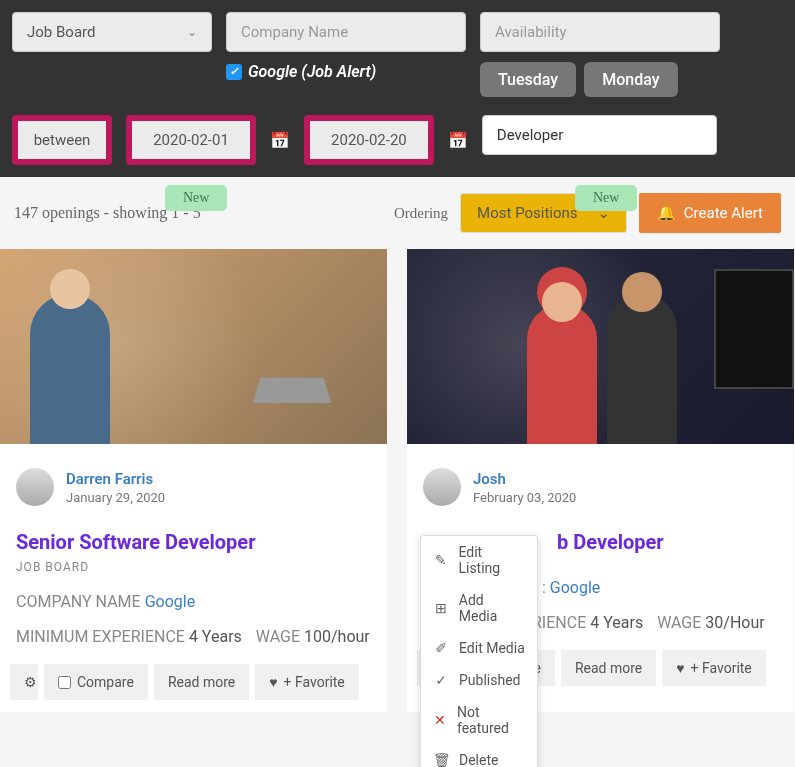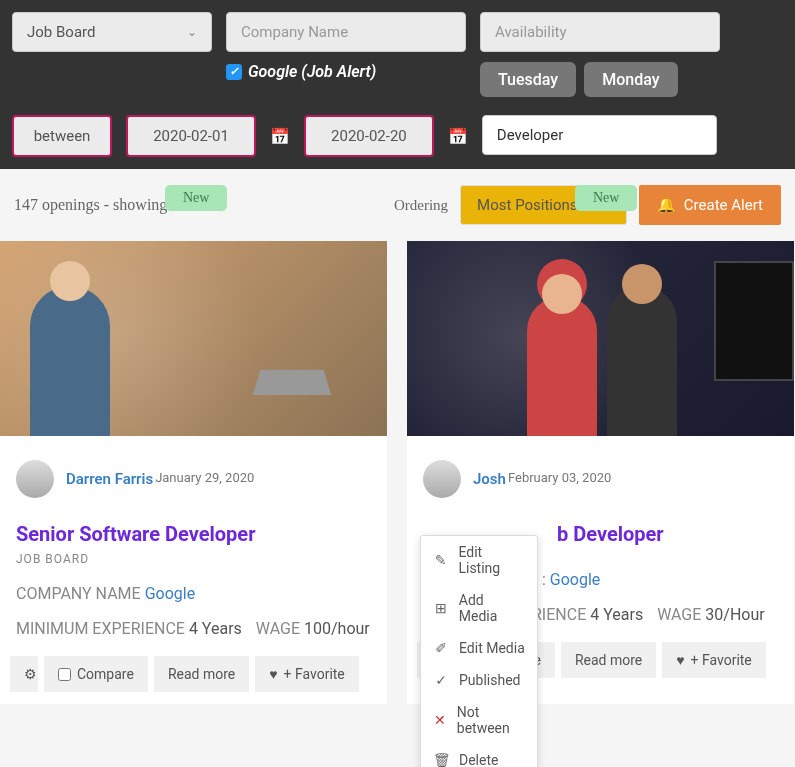--- a/index.html
+++ b/index.html
@@ -10,21 +10,21 @@
 .select{background:#ebebeb;border:1px solid #ccc;border-radius:4px;padding:10px 14px;font-size:15px;color:#555;display:flex;align-items:center;justify-content:space-between;cursor:pointer}
 .select .chev{color:#888;font-size:12px}
 .w1{width:200px}
 .inp{background:#ebebeb;border:1px solid #ccc;border-radius:4px;padding:10px 14px;font-size:15px;color:#888;width:240px}
 .inp::placeholder{color:#999}
 .col{display:flex;flex-direction:column;gap:10px}
 .chkrow{display:flex;align-items:center;gap:6px;color:#fff;font-size:16px;font-weight:600;font-style:italic}
 .chkbox{width:16px;height:16px;background:#2196f3;border-radius:3px;display:flex;align-items:center;justify-content:center;color:#fff;font-size:11px}
 .pills{display:flex;gap:8px}
 .pill{background:#777;color:#fff;padding:8px 18px;border-radius:6px;font-size:16px;font-weight:500}
-.dinp{background:#ebebeb;border:2px solid #be185d;border-radius:4px;padding:10px 12px;font-size:15px;color:#555;width:100px;text-align:center}
+.dinp{background:#ebebeb;border:6px solid #be185d;border-radius:4px;padding:10px 12px;font-size:15px;color:#555;width:100px;text-align:center}
 .dinp2{width:130px}
 .cal{color:#999;font-size:16px;align-self:center}
 .kinp{background:#fff;border:1px solid #ccc;border-radius:4px;padding:10px 14px;font-size:15px;color:#333;width:235px}
 .statusbar{display:flex;align-items:center;justify-content:space-between;padding:16px 14px}
 .status{color:#666;font-size:16px;font-family:Georgia,serif}
 .right{display:flex;align-items:center;gap:12px}
 .ordlbl{color:#666;font-size:15px;font-family:Georgia,serif}
 .ordsel{background:#eab308;border:1px solid #ddd;border-radius:3px;padding:10px 16px;font-size:15px;color:#555;display:flex;align-items:center;gap:20px;cursor:pointer}
 .alert{background:#e8833a;color:#fff;border:none;padding:11px 18px;font-size:15px;border-radius:2px;display:flex;align-items:center;gap:8px;cursor:pointer}
 .cards{display:flex;gap:20px;padding:0}
@@ -37,21 +37,21 @@
 .laptop1{position:absolute;right:60px;bottom:30px;width:70px;height:50px;background:#999;transform:perspective(200px) rotateX(60deg)}
 .person2a{position:absolute;left:120px;bottom:0;width:70px;height:140px;background:#c44;border-radius:35px 35px 0 0}
 .person2a::before{content:"";position:absolute;top:-22px;left:15px;width:40px;height:40px;background:#e8b590;border-radius:50%;box-shadow:0 -10px 0 5px #c44}
 .person2b{position:absolute;left:200px;bottom:0;width:70px;height:150px;background:#333;border-radius:35px 35px 0 0}
 .person2b::before{content:"";position:absolute;top:-22px;left:15px;width:40px;height:40px;background:#c8956a;border-radius:50%}
 .monitor{position:absolute;right:0;top:20px;width:80px;height:120px;background:#111;border:2px solid #444}
 .badge{position:absolute;background:#a8e6b8;color:#3a7a4a;padding:5px 18px;border-radius:5px;font-size:14px;font-family:Georgia,serif;top:185px}
 .b1{left:165px}.b2{left:575px}
 .author{display:flex;align-items:center;gap:12px;padding:24px 16px 10px}
 .ava{width:38px;height:38px;border-radius:50%;background:linear-gradient(#ddd,#aaa);flex-shrink:0}
-.ainfo{display:flex;flex-direction:row;gap:2px}
+.ainfo{display:flex;flex-direction:column;gap:2px}
 .aname{color:#3a7fc4;font-weight:600;font-size:15px}
 .adate{color:#777;font-size:13px}
 .title{font-size:20px;font-weight:700;color:#6d28d9;padding:14px 16px 6px}
 .cat{color:#888;font-size:12px;letter-spacing:1px;padding:0 16px 18px;text-transform:uppercase}
 .meta{padding:0 16px 10px;color:#888;font-size:16px}
 .meta .v{color:#555}
 .meta a{color:#3a7fc4;text-decoration:none}
 .metarow{display:flex;gap:14px;padding:6px 16px}
 .actions{display:flex;gap:6px;padding:12px 10px}
 .abtn{background:#f0f0f0;border:none;padding:10px 14px;font-size:14px;color:#555;cursor:pointer;display:flex;align-items:center;gap:6px}
@@ -217,19 +217,19 @@
   <div class="ctxi">
       <span class="ic">✐</span>
       <span>Edit Media</span>
     </div>
   <div class="ctxi">
       <span class="ic">✓</span>
       <span>Published</span>
     </div>
   <div class="ctxi">
       <span class="ic ic-red">✕</span>
-      <span>Not between</span>
+      <span>Not featured</span>
     </div>
   <div class="ctxi">
       <span class="ic">🗑</span>
       <span>Delete</span>
     </div>
 </div>
 
 </body></html>

